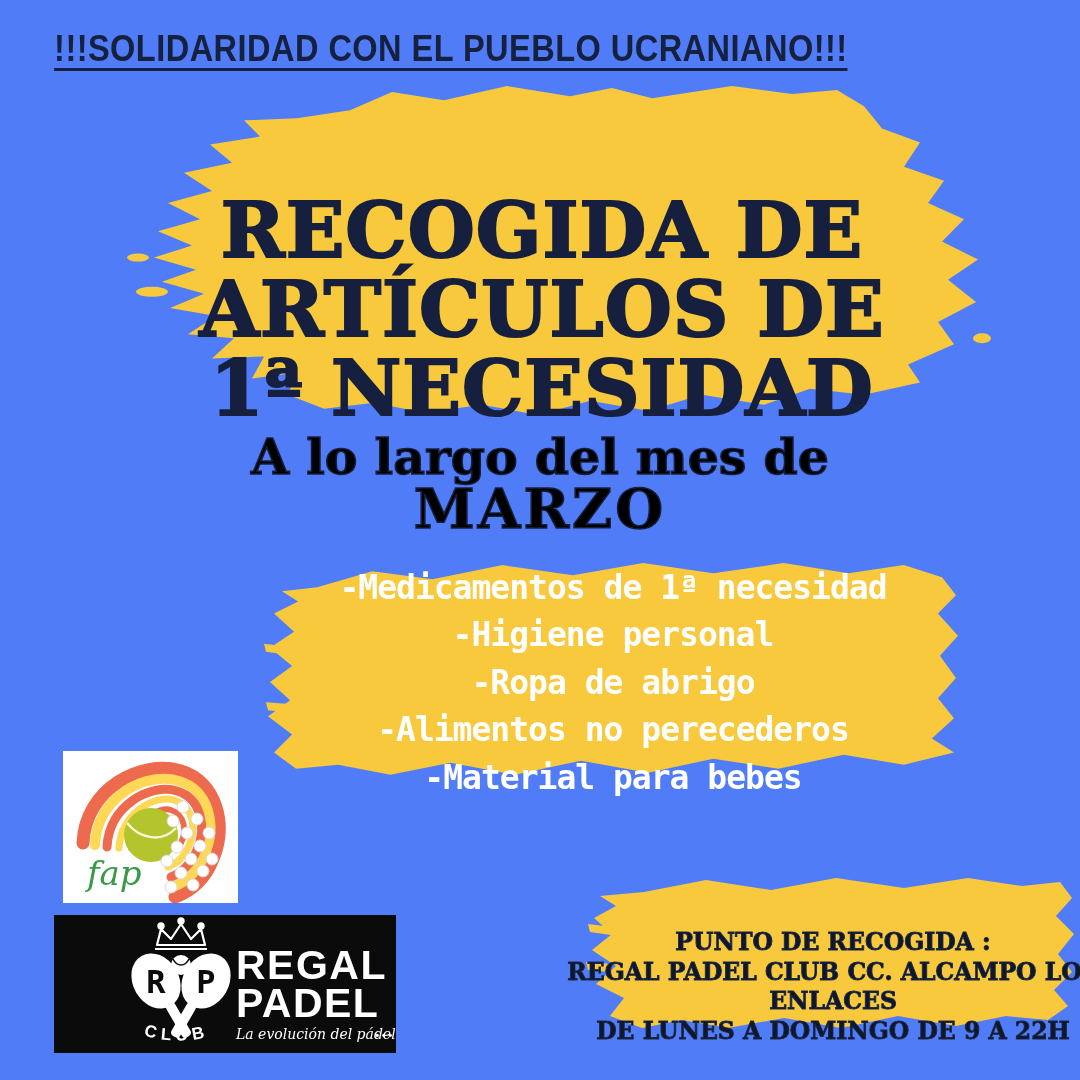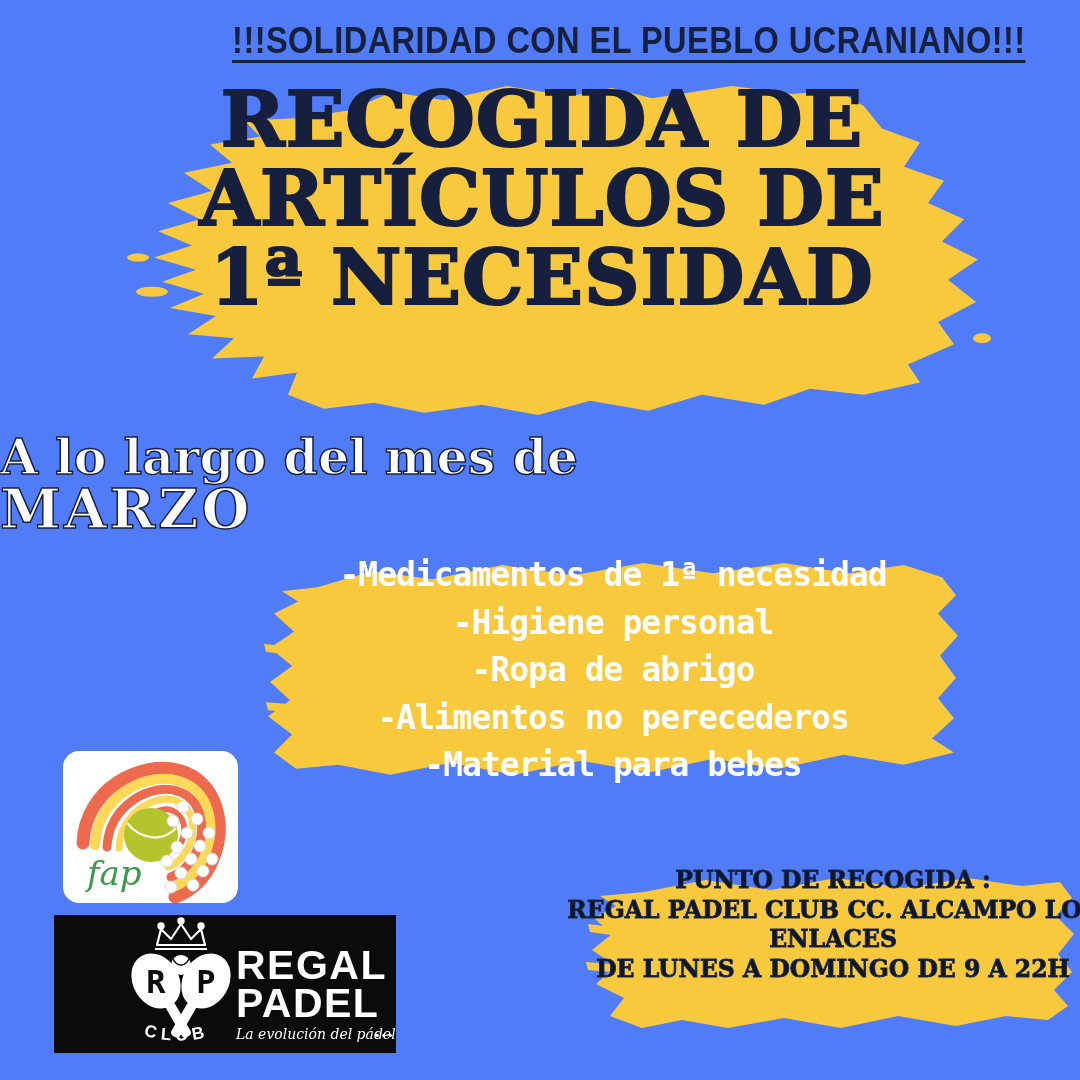--- a/index.html
+++ b/index.html
@@ -5,58 +5,59 @@
   html,body{margin:0;padding:0;}
   .canvas{
     position:relative;
     width:1080px;height:1080px;
     background:#517CF8;
     overflow:hidden;
     font-family:"Liberation Sans", sans-serif;
   }
   
   .banner{
-    position:absolute;top:20px;left:0;width:100%;
-    text-align:right;
+    position:absolute;top:28px;left:0;width:100%;
+    text-align:left;
   }
   .banner-text{
     display:inline-block;
     transform:scaleX(.88);
     transform-origin:center;
     font-family:"Liberation Sans", sans-serif;
     font-weight:bold;
     font-size:37px;
     letter-spacing:.5px;
     color:#16213F;
     text-decoration:underline;
     text-decoration-thickness:3px;
     text-underline-offset:7px;
   }
   
   .splash{position:absolute;}
   .splash-svg{position:absolute;left:0;top:0;width:100%;height:100%;}
   .splash-svg .yellow{fill:#F8C93C;}
   .splash-content{position:relative;width:100%;height:100%;
-    display:flex;flex-direction:column;align-items:center;justify-content:flex-start;}
+    display:flex;flex-direction:column;align-items:center;justify-content:flex-end;}
   
   .title-splash{left:92px;top:80px;width:900px;height:348px;}
   .title-text{
     font-family:"DejaVu Serif", serif;
     font-weight:bold;
     font-size:77px;
     line-height:79px;
     letter-spacing:1px;
     color:#16203E;
     -webkit-text-stroke:2.2px #16203E;
     text-align:center;
   }
   
   .subtitle{
     position:absolute;top:432px;left:0;width:100%;
-    color:#ffffff;
+    text-align:center;
+    color:#000000;
     font-family:"DejaVu Serif", serif;
     font-weight:bold;
     -webkit-text-stroke:1.5px #16203E;
   }
   .subtitle-l1{font-size:49px;line-height:50px;}
   .subtitle-l2{font-size:55px;line-height:54px;letter-spacing:3px;}
   
   .list-splash{left:262px;top:551px;width:702px;height:250px;}
   .supply-item{
     font-family:"DejaVu Sans Mono", monospace;
@@ -64,21 +65,21 @@
     font-size:33px;
     line-height:47.5px;
     letter-spacing:-1px;
     color:#ffffff;
     text-align:center;
     white-space:nowrap;
   }
   
   .fap-logo{
     position:absolute;left:63px;top:751px;width:175px;height:152px;
-    background:#FFFFFF;border-radius:16px;text-align:center;
+    background:#FFFFFF;border-radius:0;text-align:center;
   }
   .fap-logo svg{position:absolute;left:0;top:0;width:100%;height:100%;}
   
   .regal-logo{
     position:absolute;left:54px;top:915px;width:342px;height:138px;
     background:#0B0B0B;
   }
   .regal-logo svg{position:absolute;left:0;top:0;width:100%;height:100%;}
   
   .pickup-splash{left:586px;top:866px;width:494px;height:180px;}

